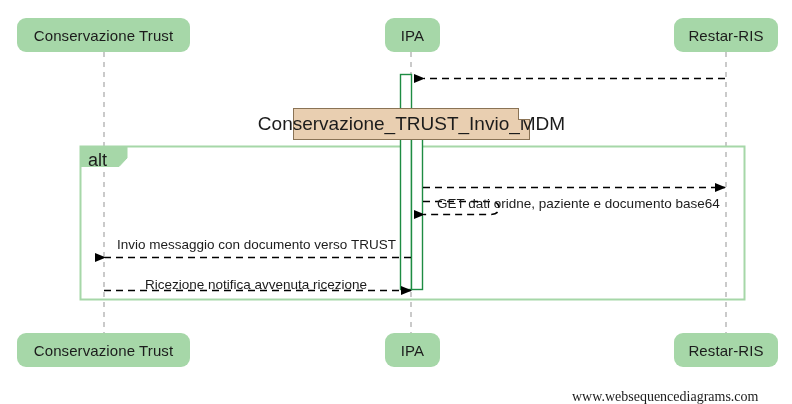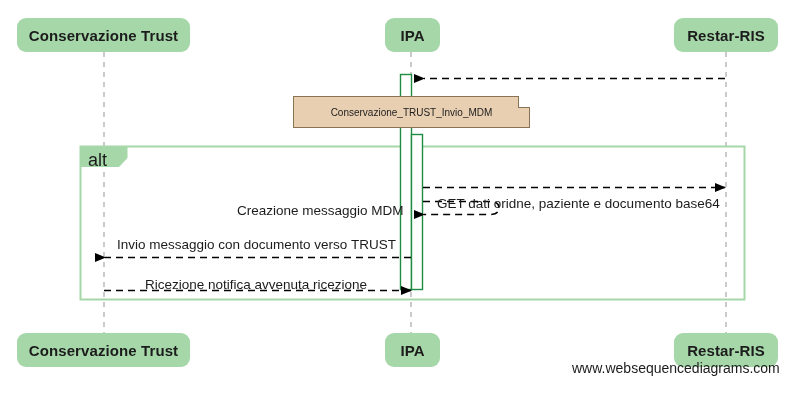--- a/index.html
+++ b/index.html
@@ -32,33 +32,33 @@
     display: flex;
     align-items: center;
     justify-content: center;
     background: #a6d7a8;
     border-radius: 9px;
     font-size: 15px;
     color: #1c1c1c;
     letter-spacing: 0.1px;
     white-space: nowrap;
     box-sizing: border-box;
-    font-weight: bold;
   }
   .note-box {
     position: absolute;
     background: #e9cfb1;
     border: 1px solid #8a7355;
     box-sizing: border-box;
     display: flex;
     align-items: center;
     justify-content: center;
-    font-size: 10px;
+    font-size: 19px;
     color: #1c1c1c;
     white-space: nowrap;
+    margin-top: 12px;
   }
   .note-fold {
     position: absolute;
     right: -1px;
     top: -1px;
     width: 11px;
     height: 11px;
     background: #ffffff;
     border-left: 1px solid #8a7355;
     border-bottom: 1px solid #8a7355;
@@ -152,21 +152,20 @@
   <div class="note-box" style="left:293px; top:96px; width:237px; height:32px;">
     <span>Conservazione_TRUST_Invio_MDM</span>
     <span class="note-fold"></span>
   </div>
 
   <div class="frag-label" style="left:88px; top:151px;">alt</div>
 
 
   <div class="msg-label" style="left:437px; top:176px;margin-top:21px;">GET dati oridne, paziente e documento base64</div>
 
-  <div class="msg-label" style="left:237px; top:204px;">Creazione messaggio MDM</div>
 
   <div class="msg-label" style="left:117px; top:238px;">Invio messaggio con documento verso TRUST</div>
 
   <div class="msg-label" style="left:145px; top:278px;">Ricezione notifica avvenuta ricezione</div>
 
-  <div class="footer-credit" style="left:572px; top:360px;">www.websequencediagrams.com</div>
+  <div class="footer-credit" style="left:572px; top:389px;font-family:Liberation Serif, serif;">www.websequencediagrams.com</div>
 
 </div>
 
 </body></html>

